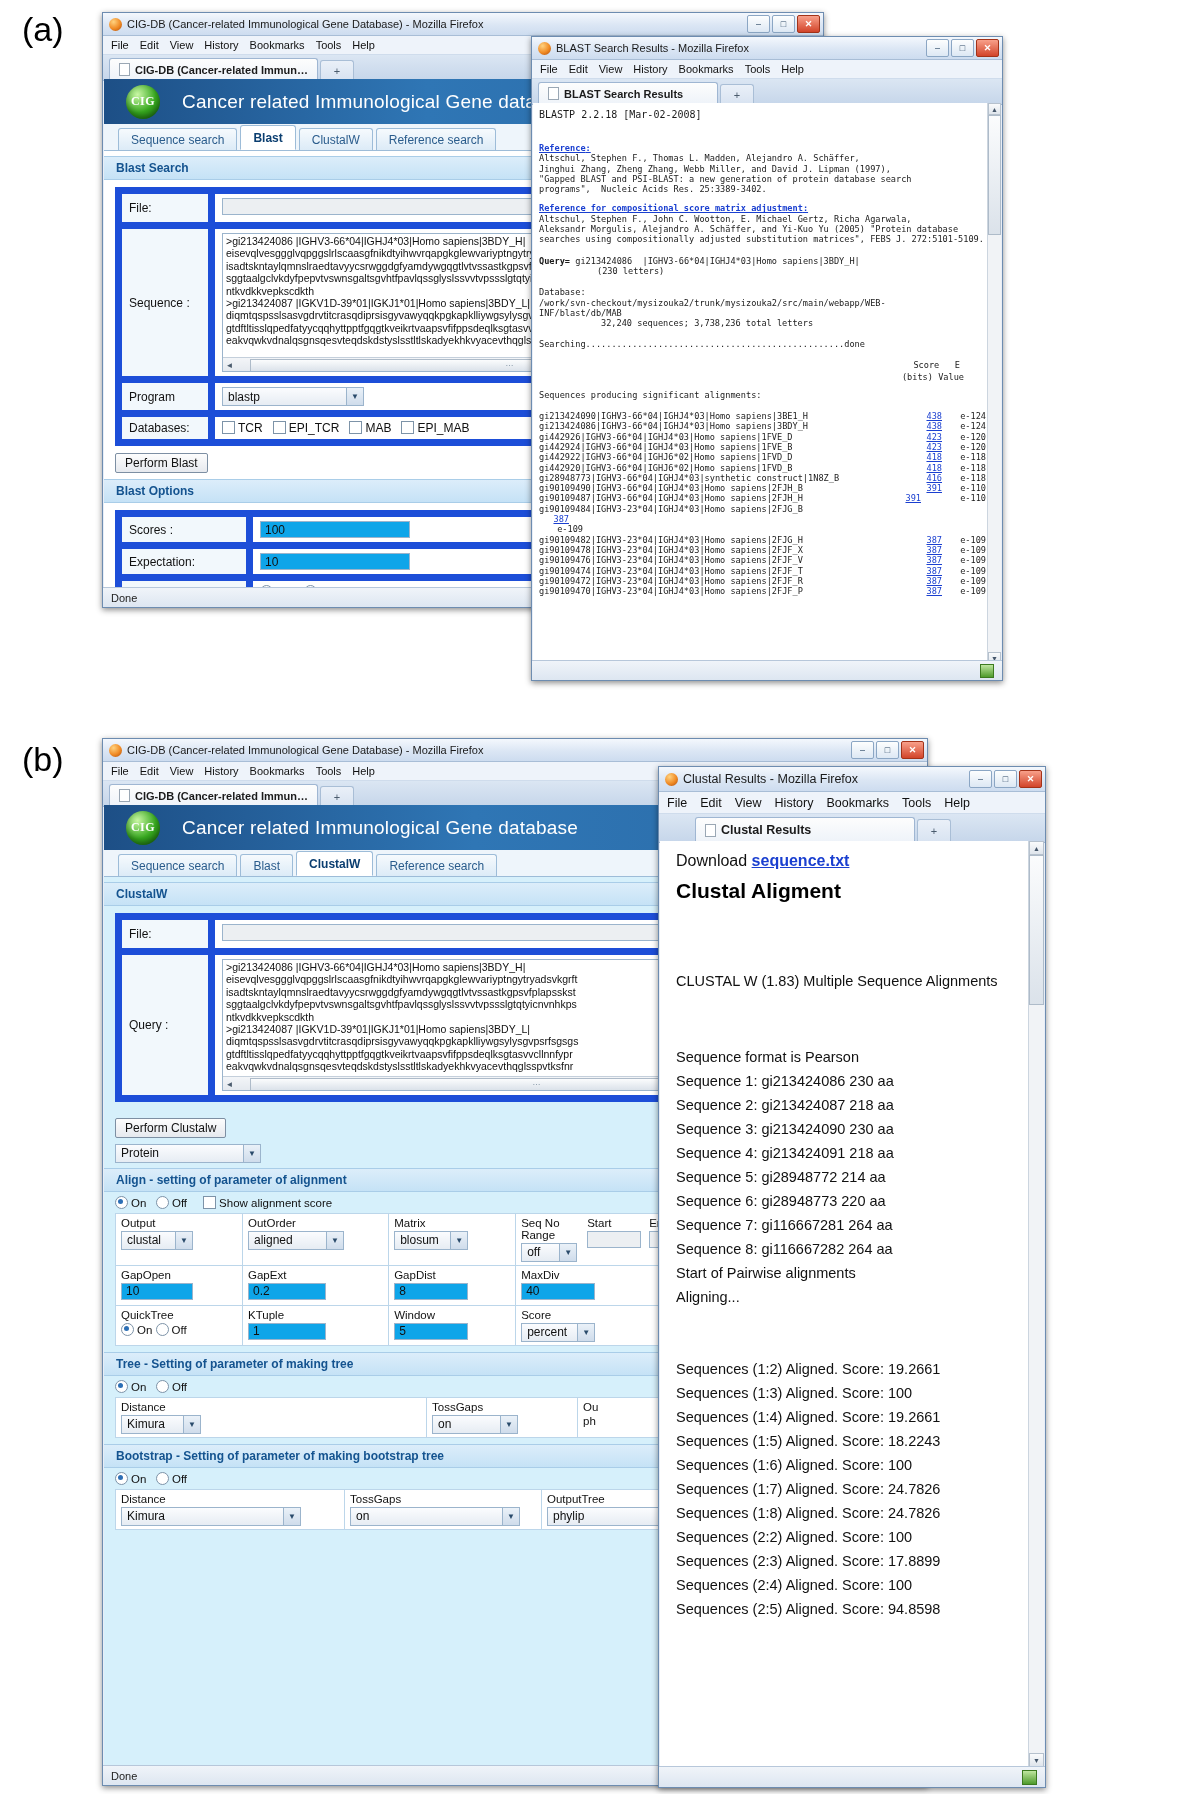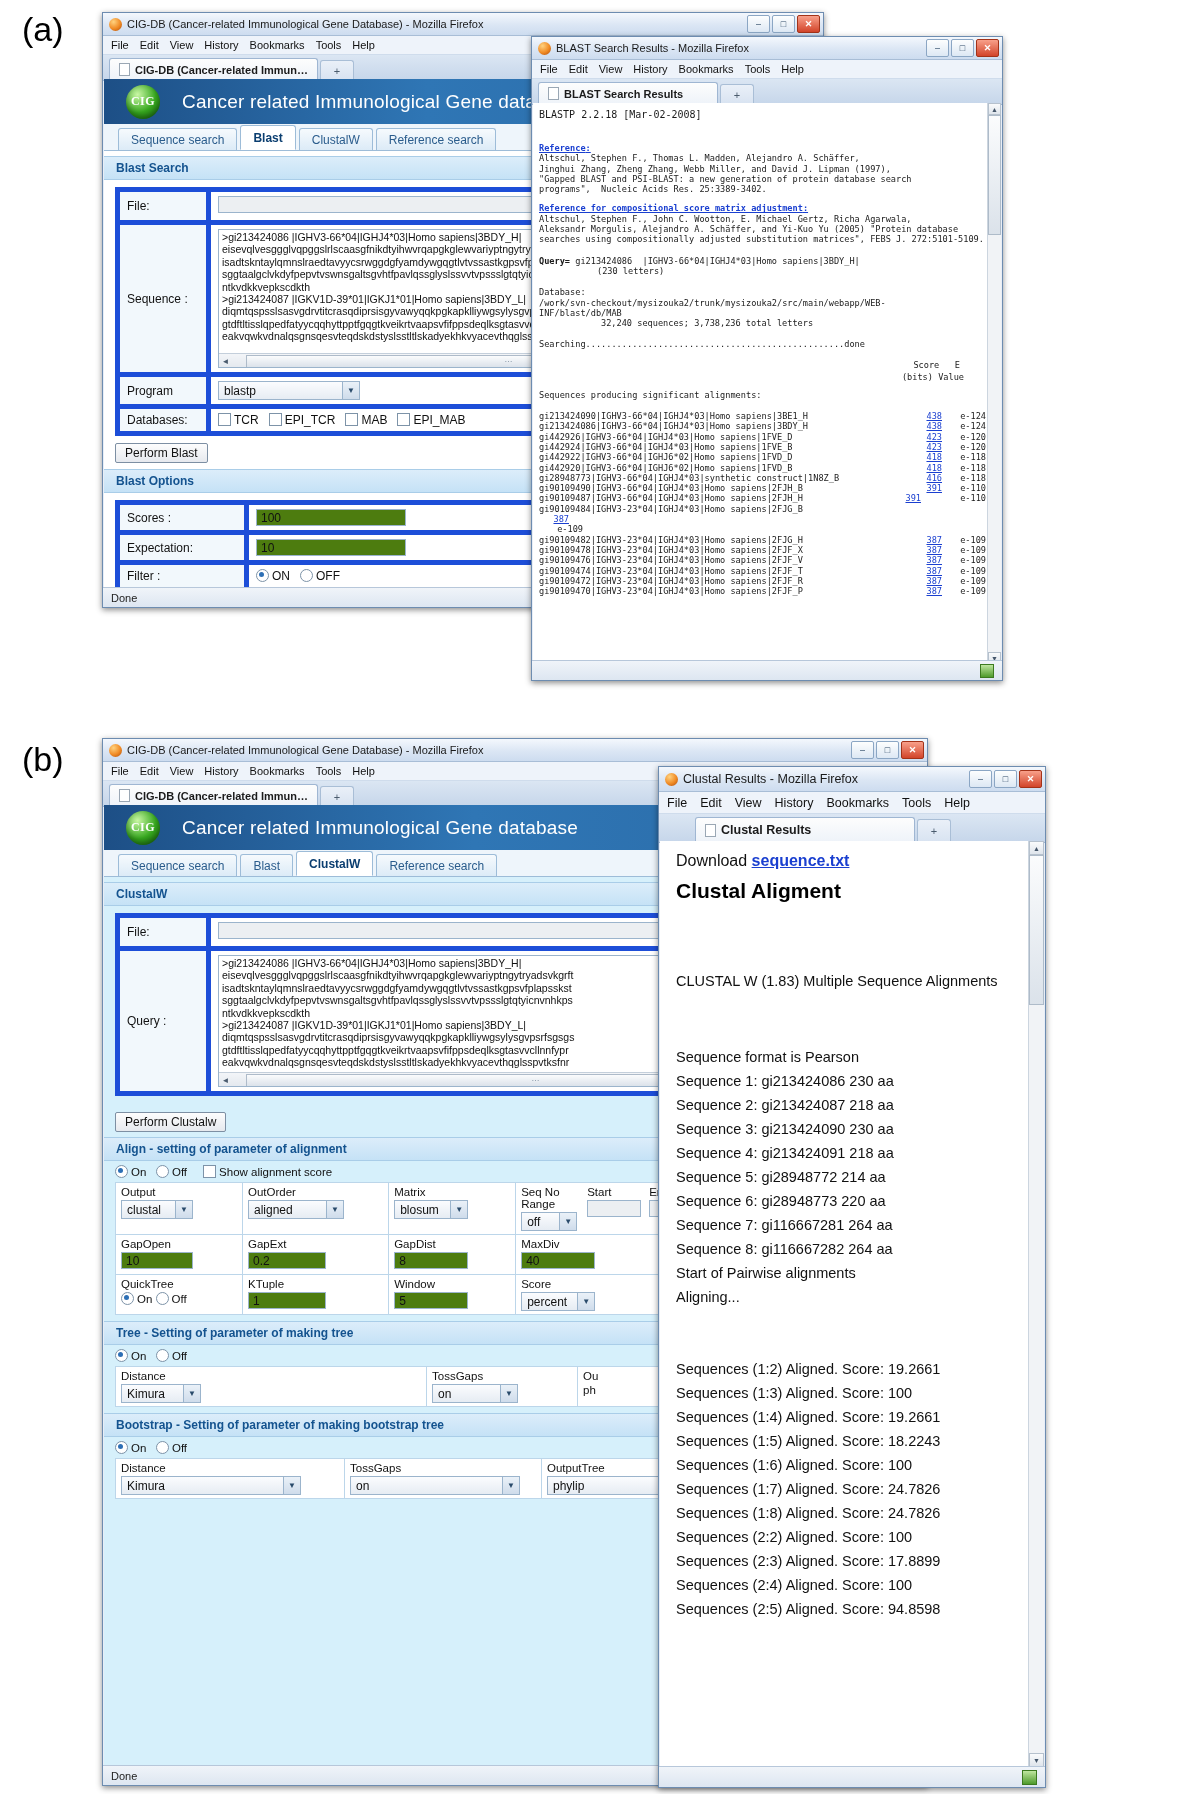--- a/index.html
+++ b/index.html
@@ -50,23 +50,23 @@
   .navtabs{height:26px;background:#eef5fb;display:flex;align-items:flex-end;padding-left:14px;
        border-bottom:1px solid #9dbcd8;}
   .ntab{height:21px;display:flex;align-items:center;padding:0 12px;font-size:12px;color:#2a5c8c;
        background:linear-gradient(#f6fafd,#dcebf7);border:1px solid #9dbcd8;border-bottom:none;
        border-radius:3px 3px 0 0;margin-right:3px;}
   .ntab.active{background:#fff;color:#0b3e70;font-weight:bold;height:23px;border-bottom:1px solid #fff;}
   .secthead{background:linear-gradient(#dcedfa,#c5e2f6);border:1px solid #a9cde8;
        border-left:none;border-right:none;color:#14538f;font-weight:bold;font-size:12px;
        padding:4px 12px;}
   .formtbl{border-collapse:collapse;width:calc(100% - 22px);margin:7px 11px;background:#fff;}
-  .formtbl td{border:5px solid #1d4ed8;font-size:12px;padding:4px 7px;vertical-align:middle;color:#111;}
+  .formtbl td{border:7px solid #1d4ed8;font-size:12px;padding:4px 7px;vertical-align:middle;color:#111;}
   .formtbl td.lab{background:#f2f8fc;width:72px;white-space:nowrap;}
-  .txtin{border:1px solid #9bb4cc;background:#4d7c0f;height:17px;font-size:12px;padding:0 4px;
+  .txtin{border:1px solid #9bb4cc;background:#0ea5e9;height:17px;font-size:12px;padding:0 4px;
       box-sizing:border-box;color:#111;font-family:"Liberation Sans",sans-serif;}
   .txtin.ro{background:#eceff2;}
   .selbox{border:1px solid #9bb4cc;background:linear-gradient(#fbfcfe,#e6ecf3);height:19px;
       display:inline-flex;align-items:center;font-size:12px;padding:0 0 0 5px;box-sizing:border-box;color:#111;}
   .selbox .arrow{margin-left:auto;width:16px;height:100%;border-left:1px solid #9bb4cc;
       background:linear-gradient(#eaf1f8,#cfdceb);display:flex;align-items:center;justify-content:center;
       font-size:8px;color:#2a4b6b;}
   .btn{display:inline-flex;align-items:center;justify-content:center;border:1px solid #7d8fa3;
       background:linear-gradient(#fdfdfd,#e6e9ee);font-size:12px;padding:2px 9px;color:#111;border-radius:2px;}
   .cb{width:11px;height:11px;border:1px solid #7d93a8;background:#fff;display:inline-block;
@@ -415,20 +415,26 @@
             <span class="btn" style="margin-top:54px;">from</span>
           </div>
         </td>
       </tr>
     </tbody>
       </table>
 
     <div style="margin:16px 11px 5px;">
       <span class="btn">Perform Clustalw</span>
     </div>
+    <div style="margin:0 11px 5px;">
+      <span class="selbox" style="width:146px;">
+        <span>Protein</span>
+        <span class="arrow">▼</span>
+      </span>
+    </div>
 
     <div class="secthead">Align - setting of parameter of alignment</div>
     <div class="onoff">
       <label><span class="rb on"></span><span>On</span></label>
       &nbsp;
       <label><span class="rb"></span><span>Off</span></label>
       &nbsp;&nbsp;&nbsp;
       <label><span class="cb"></span><span>Show alignment score</span></label>
     </div>
 

